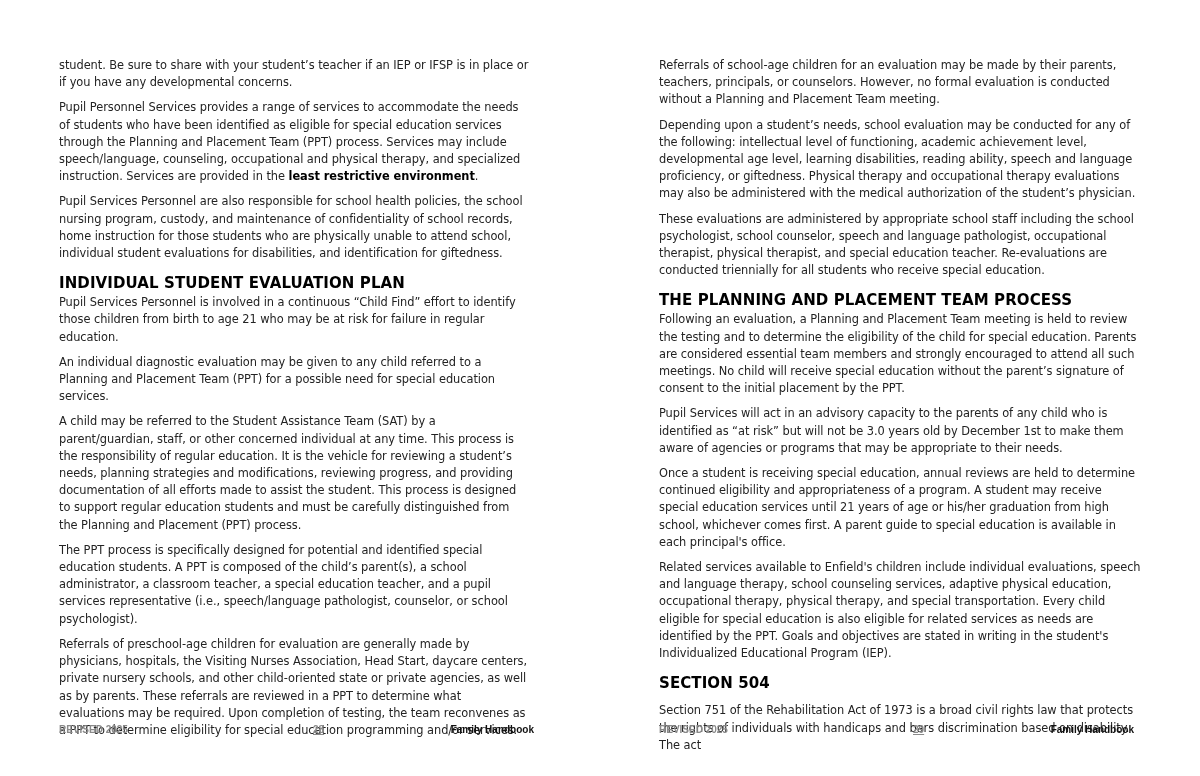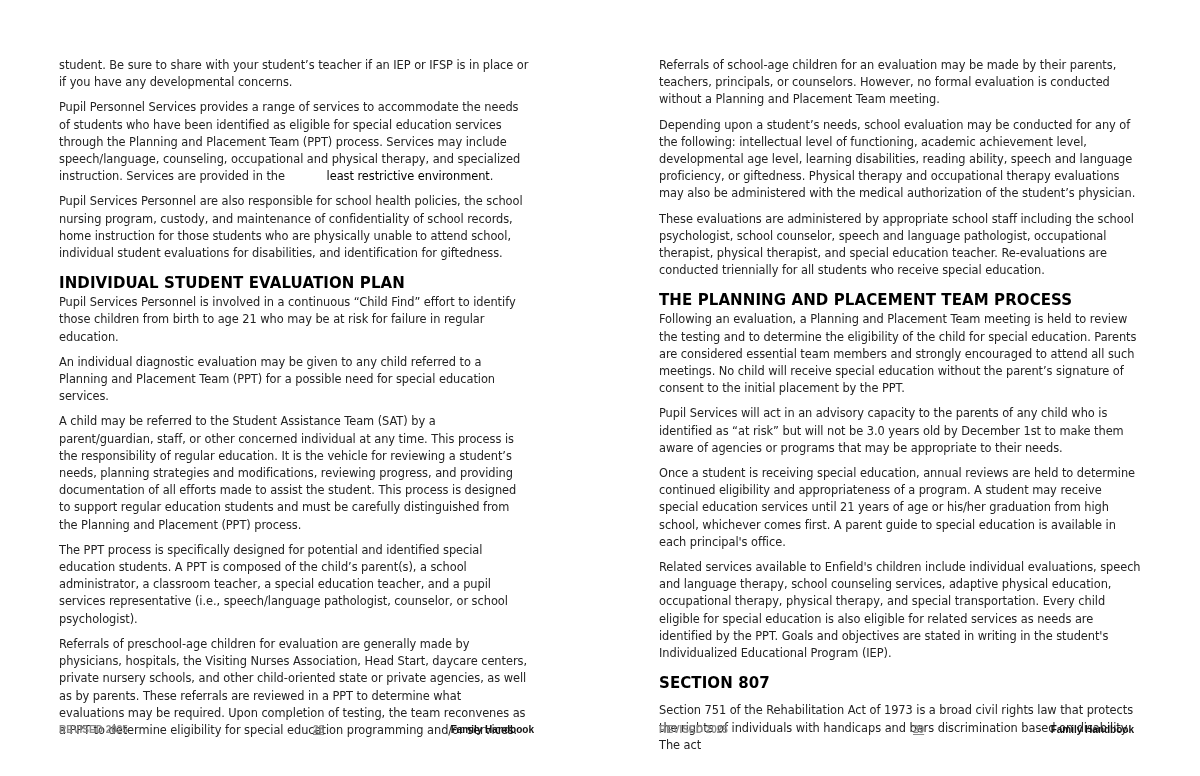--- a/index.html
+++ b/index.html
@@ -31,21 +31,21 @@
   }
   .page.left .content { left: 59px; width: 470px; }
   .page.right .content { left: 59px; width: 484px; }
   p.body {
     margin: 0 0 8px 0;
     font-size: 11.4px;
     line-height: 17.2px;
     color: #232323;
     letter-spacing: -0.05px;
   }
-  p.body b { font-weight: normal; color: #000; margin-left: 38px; }
+  p.body b { font-weight: bold; color: #000; }
   h2.sect {
     margin: 12px 0 2px 0;
     font-size: 15px;
     line-height: 18px;
     font-weight: bold;
     color: #000;
     letter-spacing: 0.1px;
   }
   h2.sect.gap { margin-bottom: 10px; }
   .footer {
@@ -103,21 +103,21 @@
     <p class="body">Referrals of school-age children for an evaluation may be made by their parents, teachers, principals, or counselors. However, no formal evaluation is conducted without a Planning and Placement Team meeting.</p>
     <p class="body">Depending upon a student’s needs, school evaluation may be conducted for any of the following: intellectual level of functioning, academic achievement level, developmental age level, learning disabilities, reading ability, speech and language proficiency, or giftedness. Physical therapy and occupational therapy evaluations may also be administered with the medical authorization of the student’s physician.</p>
     <p class="body">These evaluations are administered by appropriate school staff including the school psychologist, school counselor, speech and language pathologist, occupational therapist, physical therapist, and special education teacher. Re-evaluations are conducted triennially for all students who receive special education.</p>
 
     <h2 class="sect">THE PLANNING AND PLACEMENT TEAM PROCESS</h2>
     <p class="body">Following an evaluation, a Planning and Placement Team meeting is held to review the testing and to determine the eligibility of the child for special education. Parents are considered essential team members and strongly encouraged to attend all such meetings. No child will receive special education without the parent’s signature of consent to the initial placement by the PPT.</p>
     <p class="body">Pupil Services will act in an advisory capacity to the parents of any child who is identified as “at risk” but will not be 3.0 years old by December 1st to make them aware of agencies or programs that may be appropriate to their needs.</p>
     <p class="body">Once a student is receiving special education, annual reviews are held to determine continued eligibility and appropriateness of a program. A student may receive special education services until 21 years of age or his/her graduation from high school, whichever comes first. A parent guide to special education is available in each principal's office.</p>
     <p class="body">Related services available to Enfield's children include individual evaluations, speech and language therapy, school counseling services, adaptive physical education, occupational therapy, physical therapy, and special transportation. Every child eligible for special education is also eligible for related services as needs are identified by the PPT. Goals and objectives are stated in writing in the student's Individualized Educational Program (IEP).</p>
 
-    <h2 class="sect gap">SECTION 807</h2>
+    <h2 class="sect gap">SECTION 504</h2>
     <p class="body">Section 751 of the Rehabilitation Act of 1973 is a broad civil rights law that protects the rights of individuals with handicaps and bars discrimination based on disability. The act</p>
   </div>
   <div class="footer">
     <span class="rev">REVISED 2025</span>
     <span class="num">29</span>
     <span class="title">Family Handbook</span>
   </div>
 </div>
 
 </body></html>

